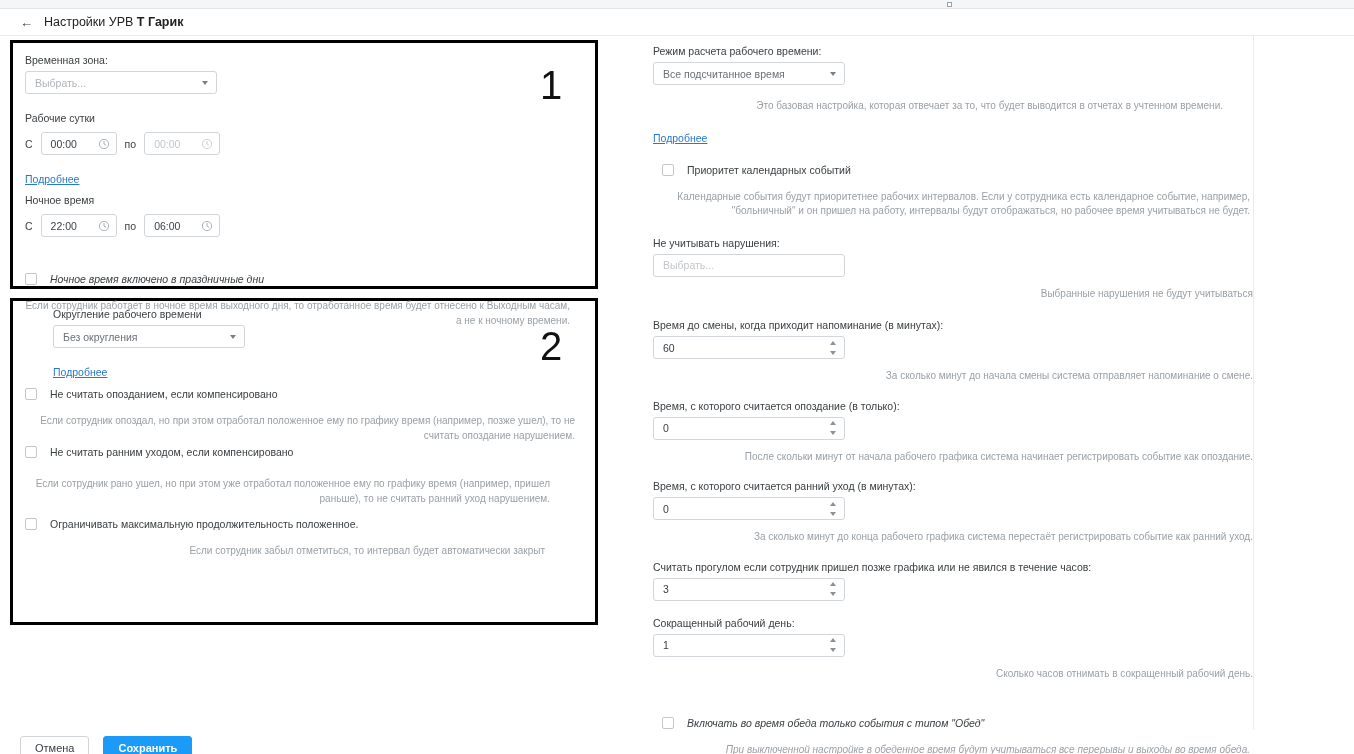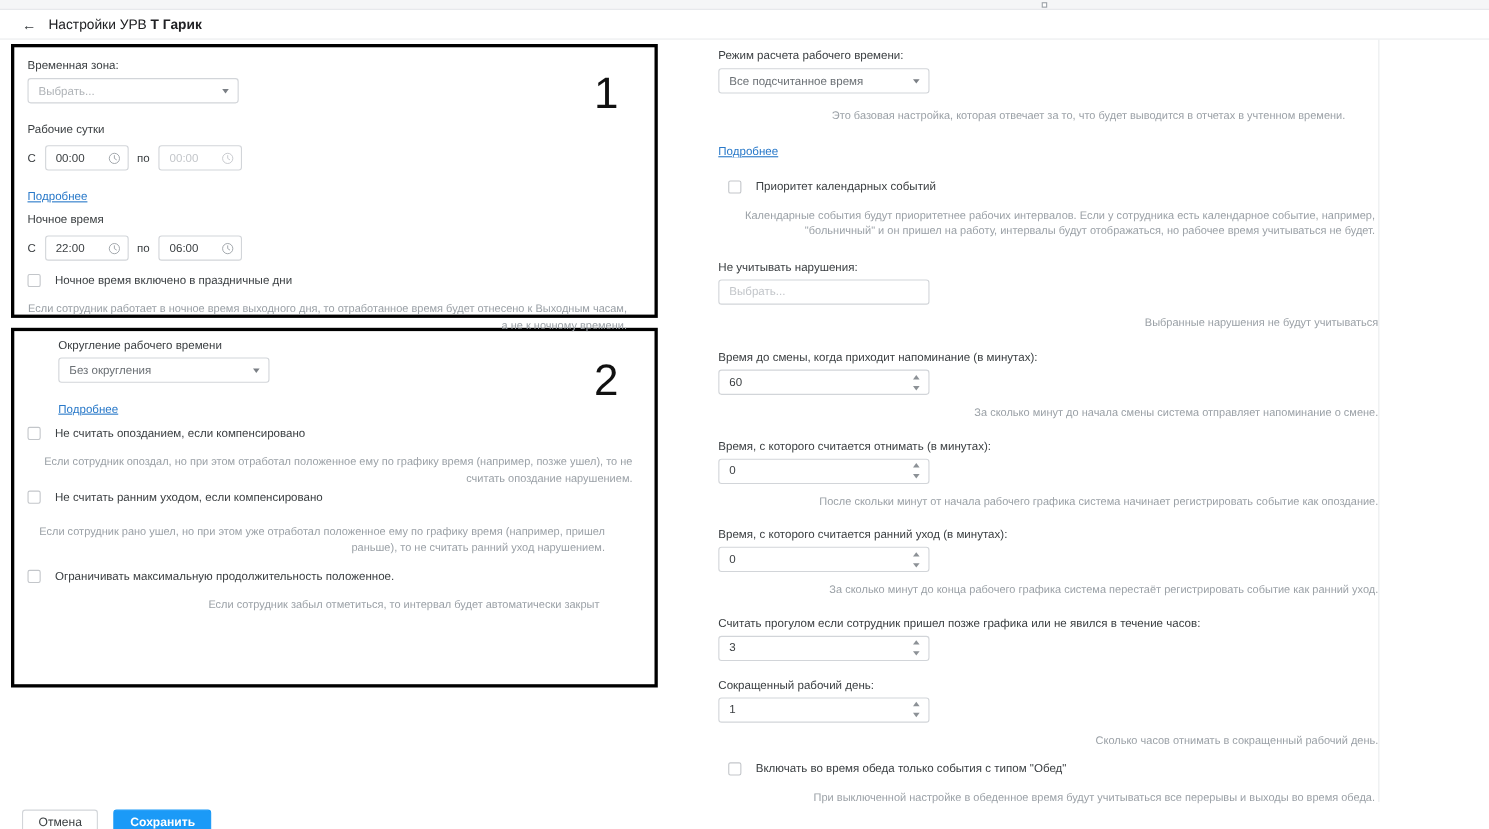--- a/index.html
+++ b/index.html
@@ -227,21 +227,21 @@
     background: #1b9af7;
     color: #fff;
     margin-left: 14px;
     font-weight: bold;
   }
   .mt8 { margin-top: 8px; }
   .mt10 { margin-top: 10px; }
   .mt14 { margin-top: 14px; }
   .mt16 { margin-top: 16px; }
   .mt18 { margin-top: 18px; }
-  .mt20 { margin-top: 12px; }
+  .mt20 { margin-top: 36px; font-style: italic; }
 </style>
 </head>
 <body>
 
 <div class="page">
 
   <div class="topstrip">
     <div class="dot"></div>
   </div>
 
@@ -395,21 +395,21 @@
           <span>60</span>
           <span class="spin">
               <i class="up"></i>
               <i class="down"></i>
             </span>
         </div>
         <div class="hint mt10">За сколько минут до начала смены система отправляет напоминание о смене.</div>
       </div>
 
       <div class="mt16">
-        <div class="lbl">Время, с которого считается отнимать (в минутах):</div>
+        <div class="lbl">Время, с которого считается опоздание (в только):</div>
         <div class="textinput">
           <span>0</span>
           <span class="spin">
               <i class="up"></i>
               <i class="down"></i>
             </span>
         </div>
         <div class="hint mt10">После скольки минут от начала рабочего графика система начинает регистрировать событие как опоздание.</div>
       </div>
 

